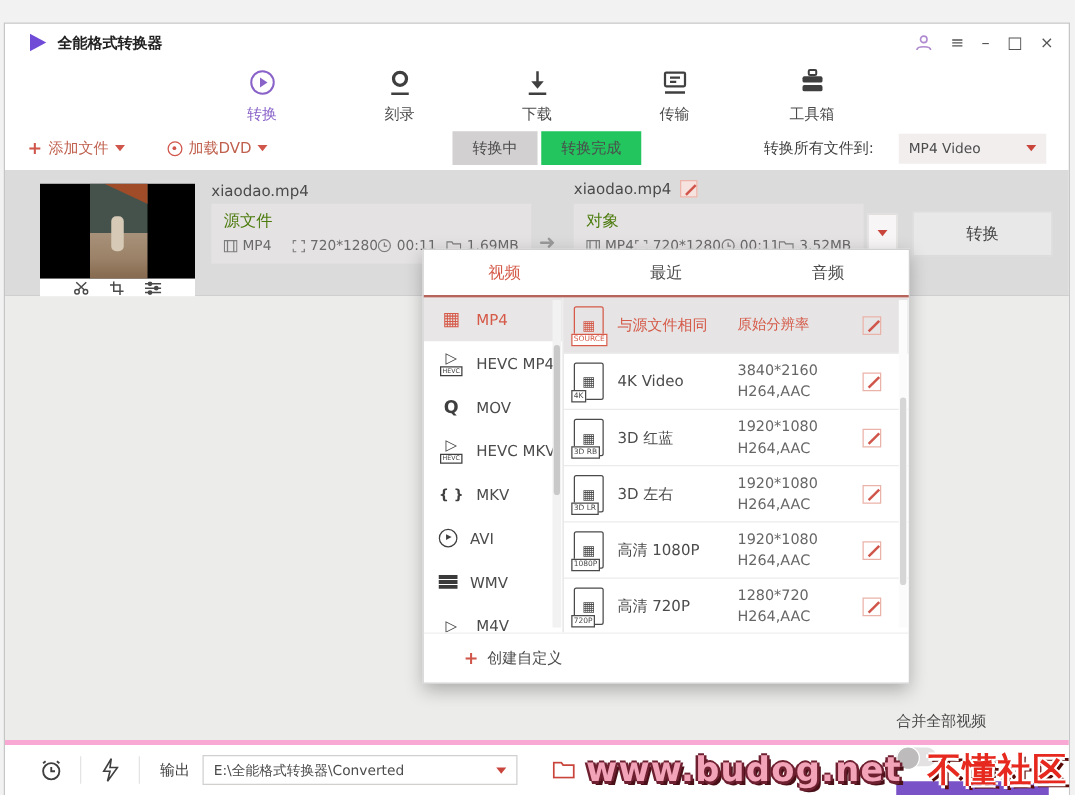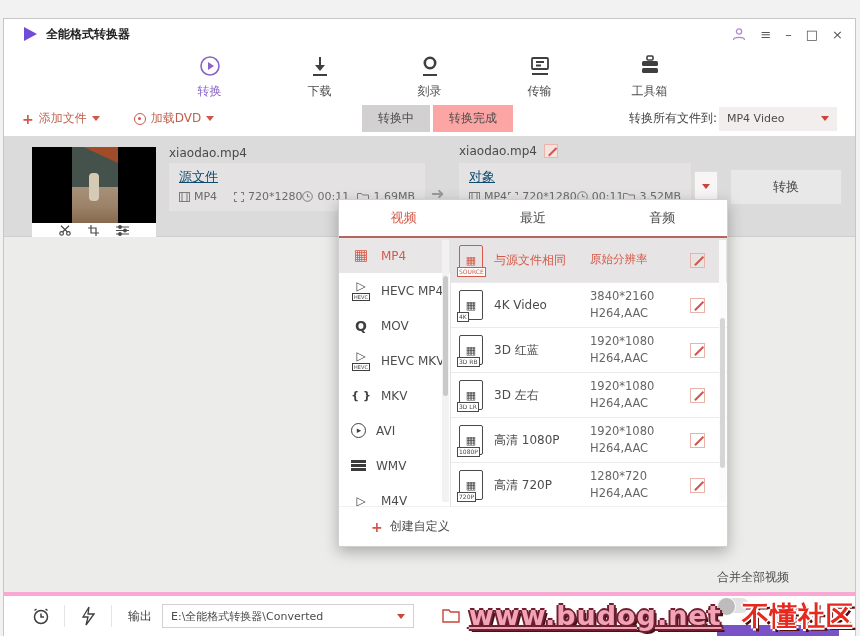--- a/index.html
+++ b/index.html
@@ -24,43 +24,43 @@
   .nav-item.selected .nav-label { color:#8a63c9; }
 
   
   .toolbar { height:35px; display:flex; align-items:center; padding:0 18px; position:relative; }
   .tb-btn { display:flex; align-items:center; gap:5px; font-size:12px; color:#bf5f4c; margin-right:34px; }
   .plus { color:#d0554a; font-size:14px; font-weight:bold; }
   .dvd-ic { width:12px; height:12px; border:1.4px solid #d0554a; border-radius:50%; position:relative; }
   .dvd-ic::after { content:""; position:absolute; left:3px; top:3px; width:3px; height:3px; border-radius:50%; background:#d0554a; }
   .caret-down { width:0; height:0; border-left:4px solid transparent; border-right:4px solid transparent; border-top:5px solid #d0554a; }
   .tab-chips { position:absolute; left:358px; top:4px; display:flex; gap:3px; }
-  .chip { height:27px; display:flex; align-items:center; justify-content:center; font-size:12px; color:#4c4c4c; background:#fca5a5; padding:0 16px; }
+  .chip { height:27px; display:flex; align-items:center; justify-content:center; font-size:12px; color:#4c4c4c; background:#22c55e; padding:0 16px; }
   .chip.selected { background:#d2d0d0; }
-  .tb-right { margin-left:auto; display:flex; align-items:center; gap:2px;justify-content:center; }
+  .tb-right { margin-left:auto; display:flex; align-items:center; gap:20px;justify-content:center; }
   .tb-right .lbl { font-size:12px; color:#3f3f3f; }
   .fmt-select { width:118px; height:24px; background:#f2eeee; display:flex; align-items:center; padding:0 8px; font-size:11px; color:#4c4c4c; justify-content:space-between; }
 
   
   .filerow { height:101px; background:#dbdbdb; position:relative; border-bottom:1px solid #cfcfcf; }
   .thumb { position:absolute; left:28px; top:11px; width:124px; height:91px; background:#fff; }
   .thumb-video { position:absolute; inset:0 0 15px 0; background:#000; overflow:hidden; }
   .clip { position:absolute; left:40px; top:0; bottom:0; width:46px;
           background: linear-gradient(205deg, #a04c28 0%, #a04c28 16%, rgba(0,0,0,0) 17%),
                       linear-gradient(180deg, #44524b 0%, #44524b 52%, #a8917a 52%, #9b8268 78%, #86694f 100%); }
   .clip::after { content:""; position:absolute; left:17px; top:26px; width:10px; height:28px; border-radius:4px; background:#d6cab6; }
   .thumb-tools { position:absolute; left:0; right:0; bottom:0; height:15px; background:#fff; display:flex; align-items:center; justify-content:center; gap:17px; }
   .thumb-tools svg { display:block; }
   .fname { position:absolute; font-size:12px; color:#4a4a4a; }
   .src-name { left:165px; top:10px; }
   .tgt-name-wrap { position:absolute; left:455px; top:8px; display:flex; align-items:center; gap:7px; }
   .edit-box { width:14px; height:14px; border:1.2px solid #ecb4aa; background:#f6e3df; position:relative; }
   .edit-box::after { content:""; position:absolute; left:2px; top:6px; width:11px; height:1.6px; background:#d0554a; transform:rotate(-45deg); }
   .info-box { position:absolute; top:27px; height:48px; background:#e4e2e2; padding:5px 10px 0 10px; }
-  .info-box .box-title { font-size:13px; color:#0c4a6e; margin-bottom:4px;text-decoration:underline; }
+  .info-box .box-title { font-size:13px; color:#4d7c0f; margin-bottom:4px; }
   .specs { display:flex; gap:0; }
   .spec { display:flex; align-items:center; gap:4px; font-size:11px; color:#6b6b6b; width:62px; }
   .spec.wide { width:72px; }
   .spec svg { flex:none; }
   .src-box { left:165px; width:256px; }
   .tgt-box { left:455px; width:232px; }
   .flow-arrow { position:absolute; left:427px; top:48px; color:#9a9a9a; font-size:16px; font-weight:bold; }
   .tgt-caret-btn { position:absolute; left:690px; top:35px; width:24px; height:31px; background:#f7f5f5; border:1px solid #e2dede; display:flex; align-items:center; justify-content:center; }
   .tgt-caret-btn .caret-down { border-top-color:#c9453c; }
   .convert-btn { position:absolute; left:726px; top:33px; width:112px; height:36px; background:#e9e8e8; border:1px solid #dcdcdc; display:flex; align-items:center; justify-content:center; font-size:13px; color:#444; }
@@ -118,21 +118,21 @@
   .p-edit::after { content:""; position:absolute; left:2px; top:6.5px; width:12px; height:1.6px; background:#d0554a; transform:rotate(-45deg); }
   .preset-scroll { position:absolute; right:1px; top:2px; width:7px; height:262px; background:#fbfbfb; }
   .preset-scroll .thumb-bar { position:absolute; left:1px; top:78px; width:5px; height:150px; background:#d6d6d6; border-radius:3px; }
   .panel-footer { height:40px; border-top:1px solid #f0f0f0; display:flex; align-items:center; padding:0 6px; }
   .search-input { width:100px; height:24px; background:#e6e4e4; border:none; outline:none; font-size:12px; color:#555; padding:0 7px; font-family:inherit; }
   .create-custom { display:flex; align-items:center; gap:7px; margin-left:26px; font-size:12px; color:#4c4c4c; }
   .create-custom .plus { font-size:14px; }
 
   
   .watermark { position:absolute; right:6px; bottom:2px; z-index:9; font-weight:bold; font-size:27px; letter-spacing:1px; white-space:nowrap; }
-  .wm-site { color:#f2a3b8; text-shadow:-2px 0 0 #6e2030, 2px 0 0 #6e2030, 0 -2px 0 #6e2030, 0 2px 0 #6e2030, 3px 3px 0 #4a1018;text-decoration:underline; }
+  .wm-site { color:#f2a3b8; text-shadow:-2px 0 0 #6e2030, 2px 0 0 #6e2030, 0 -2px 0 #6e2030, 0 2px 0 #6e2030, 3px 3px 0 #4a1018; }
   .wm-comm { color:#e6281e; text-shadow:-2px 0 0 #fff, 2px 0 0 #fff, 0 -2px 0 #fff, 0 2px 0 #fff, 3px 3px 0 #5a0a06; margin-left:10px; }
 </style>
 </head>
 <body>
 
 <div class="window">
 
   <div class="titlebar">
     <svg class="logo" viewBox="0 0 16 16">
         <polygon points="2,1 15,8 2,15" fill="#6f4bd8"></polygon>
@@ -157,36 +157,36 @@
       <span class="nav-ic">
         <svg width="24" height="24" viewBox="0 0 24 24" fill="none" stroke="#8a63c9" stroke-width="1.6">
             <circle cx="12" cy="12" r="9"></circle>
             <polygon points="10,8 16,12 10,16" fill="#8a63c9" stroke="none"></polygon>
           </svg>
       </span>
       <span class="nav-label">转换</span>
     </div>
     <div class="nav-item">
       <span class="nav-ic">
+        <svg width="22" height="24" viewBox="0 0 22 24" fill="none" stroke="#3f3f3f" stroke-width="2.6">
+            <circle cx="11" cy="9" r="5.2"></circle>
+            <path d="M4 21h14" stroke-width="2"></path>
+          </svg>
+      </span>
+      <span class="nav-label">刻录</span>
+    </div>
+    <div class="nav-item">
+      <span class="nav-ic">
         <svg width="22" height="24" viewBox="0 0 22 24" fill="none" stroke="#3f3f3f" stroke-width="2">
             <path d="M11 3v10"></path>
             <polygon points="6,11 16,11 11,17" fill="#3f3f3f" stroke="none"></polygon>
             <path d="M4 21h14"></path>
           </svg>
       </span>
       <span class="nav-label">下载</span>
-    </div>
-    <div class="nav-item">
-      <span class="nav-ic">
-        <svg width="22" height="24" viewBox="0 0 22 24" fill="none" stroke="#3f3f3f" stroke-width="2.6">
-            <circle cx="11" cy="9" r="5.2"></circle>
-            <path d="M4 21h14" stroke-width="2"></path>
-          </svg>
-      </span>
-      <span class="nav-label">刻录</span>
     </div>
     <div class="nav-item">
       <span class="nav-ic">
         <svg width="24" height="24" viewBox="0 0 24 24" fill="none" stroke="#3f3f3f" stroke-width="1.8">
             <rect x="4" y="4" width="16" height="11" rx="1"></rect>
             <path d="M8 8h8M8 11.5h5"></path>
             <path d="M4 20h16" stroke-width="2"></path>
           </svg>
       </span>
       <span class="nav-label">传输</span>

